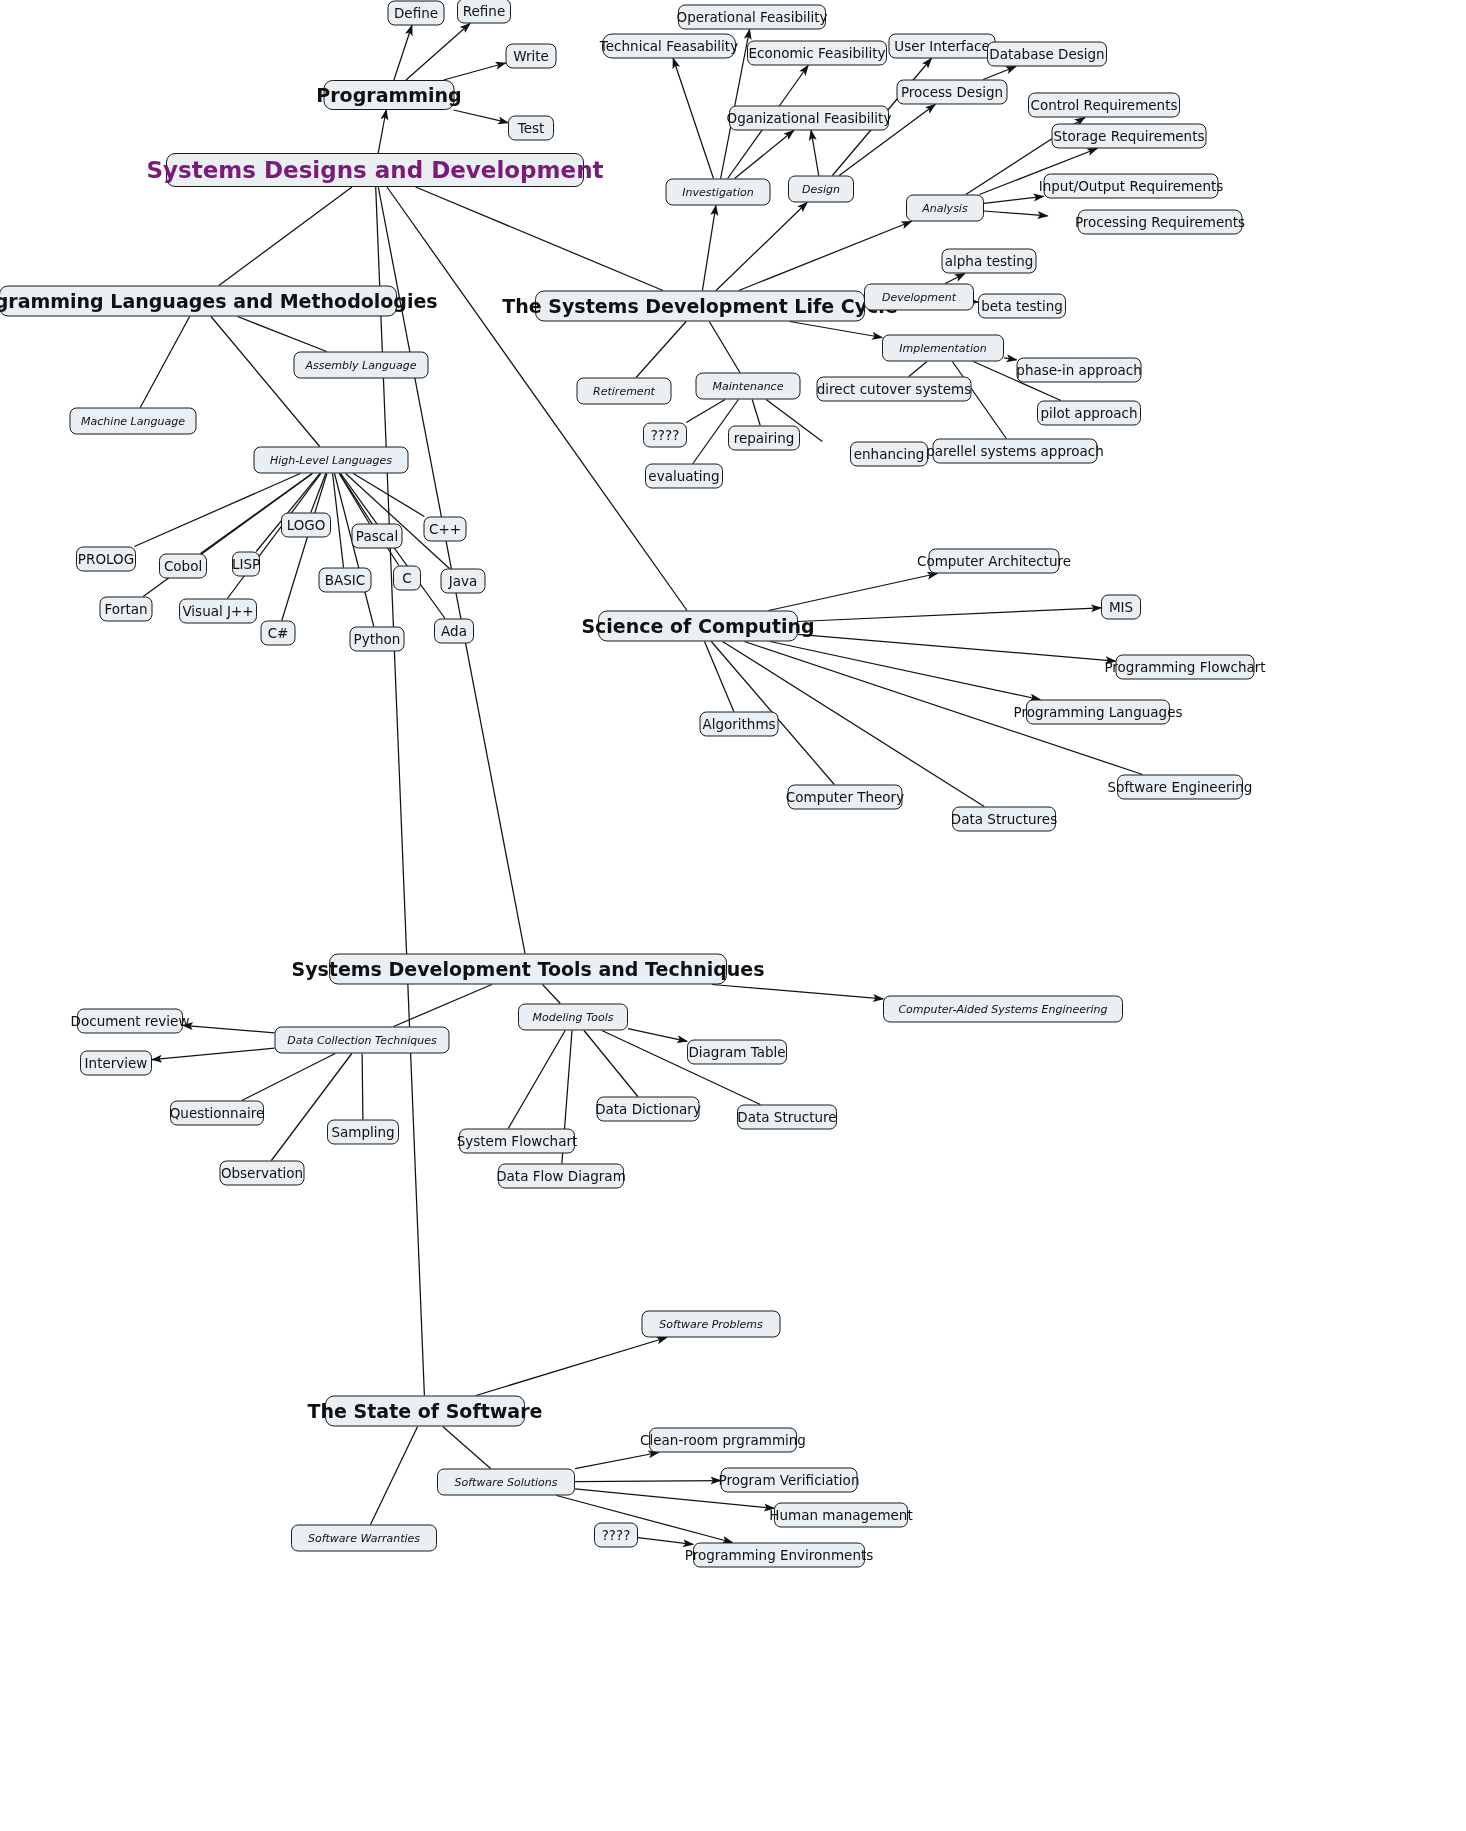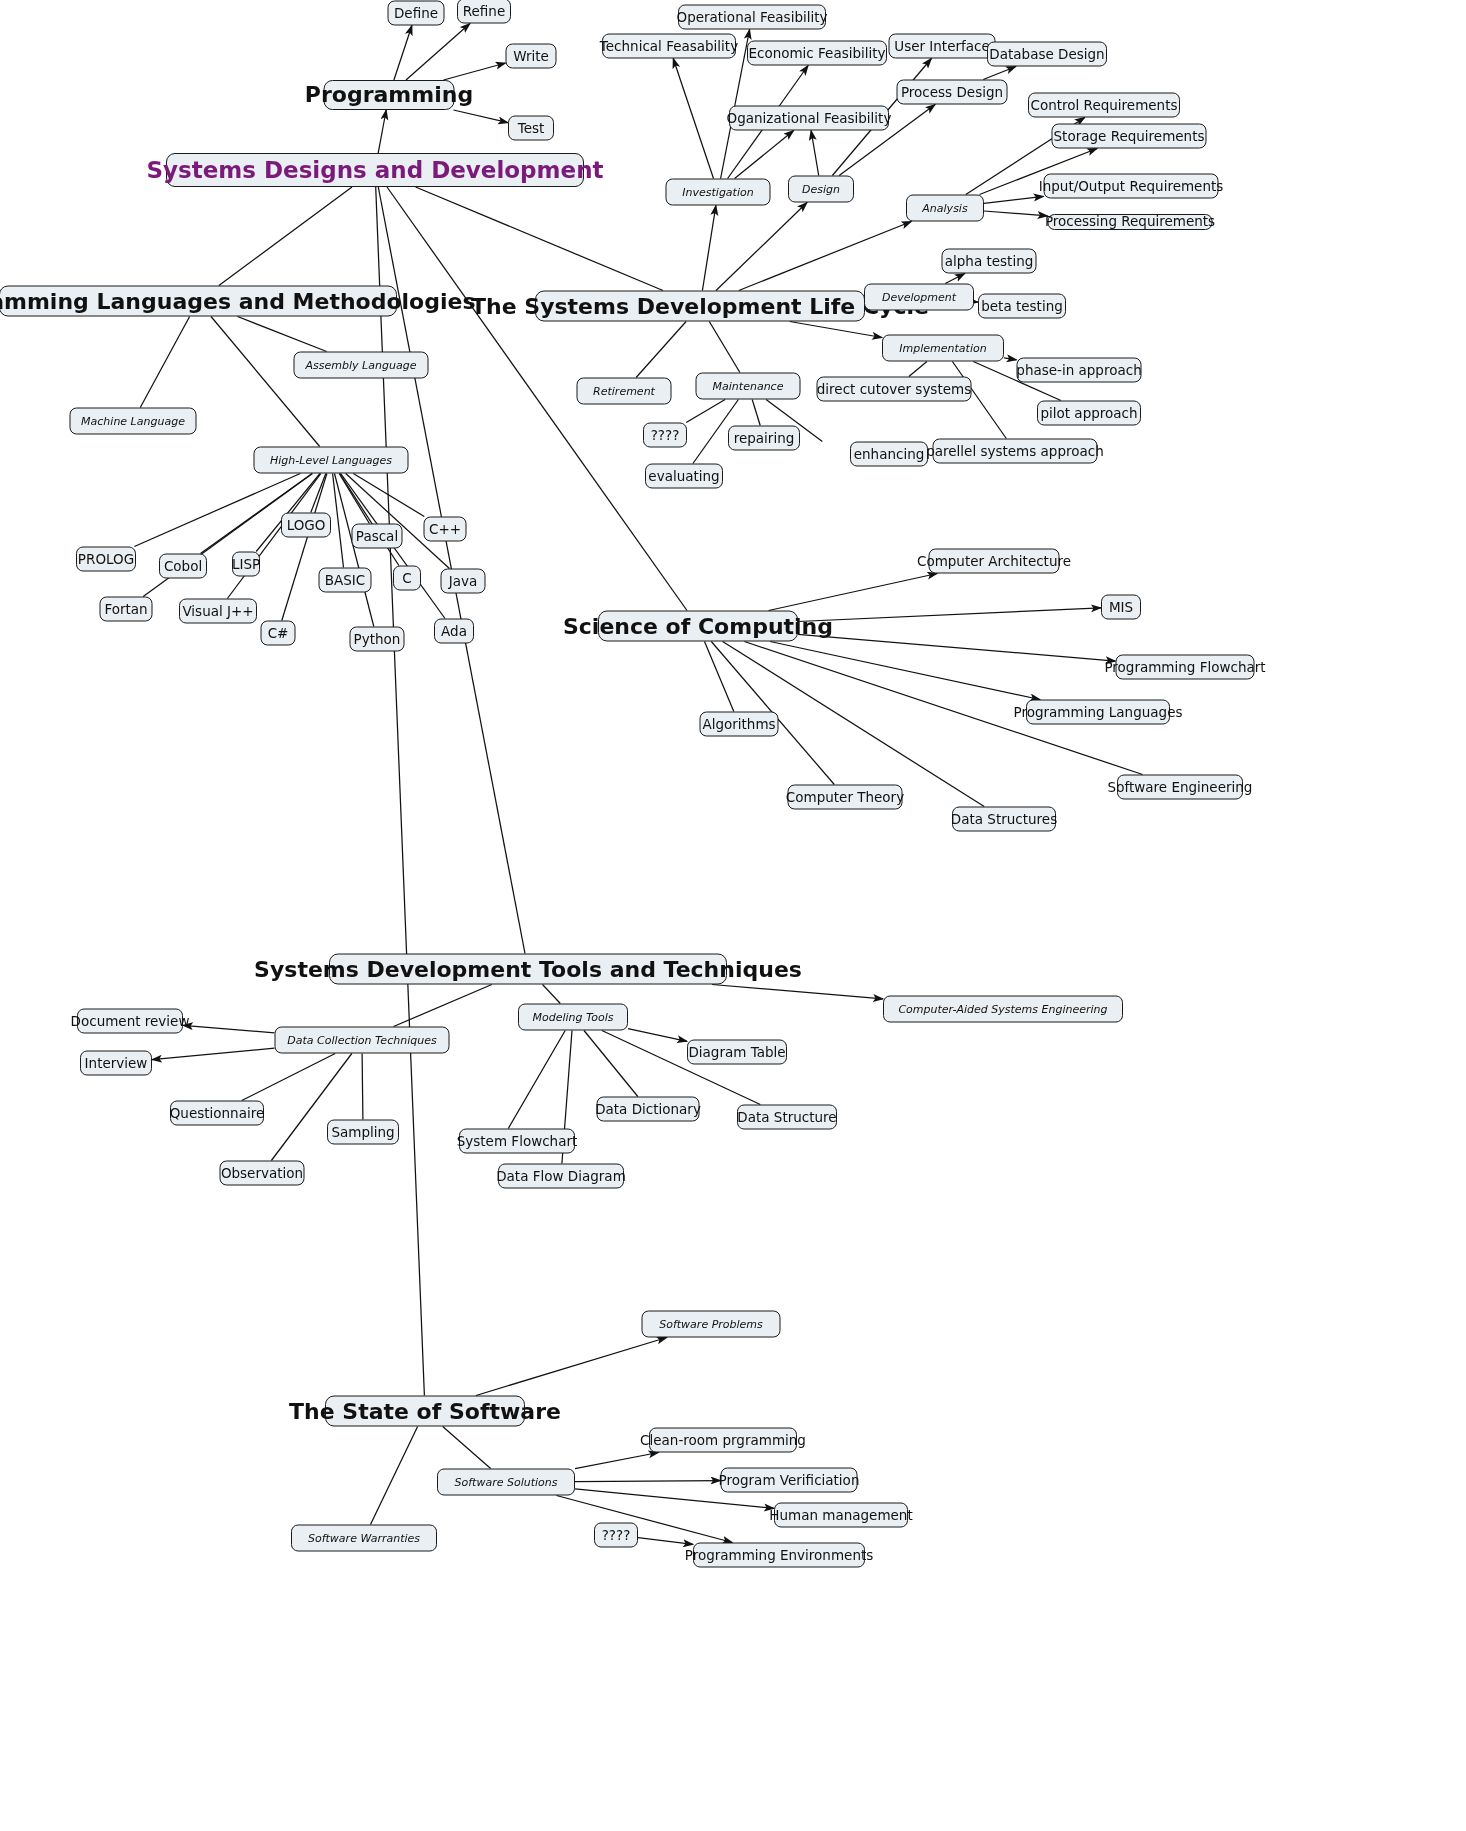--- a/index.html
+++ b/index.html
@@ -29,21 +29,21 @@
     align-items:center;
     justify-content:center;
     line-height:1;
     padding:0 7px;
     transform:translate(-50%,-50%);
     z-index:5;
   }
   .n-plain{ font-size:13.5px; font-style:normal; font-weight:normal; }
   .n-italic{ font-size:11px; font-style:italic; font-weight:normal; }
   .n-hub{
-    font-size:22px; font-weight:bold; font-style:normal;
+    font-size:19px; font-weight:bold; font-style:normal;
     border-width:1.6px; border-radius:9px; padding:0 12px;
   }
   .n-root{
     font-size:23px; font-weight:bold; font-style:normal;
     color:#7b1a7b;
     border-width:1.6px; border-radius:9px; padding:0 13px;
   }
 </style>
 </head>
 <body>
@@ -215,21 +215,21 @@
       </div>
       <div class="node n-plain" style="left: 454px; top: 631px; width: 40px; height: 25px;">
         <span>Ada</span>
       </div>
       <div class="node n-hub" style="left: 700px; top: 306px; width: 330px; height: 31px;">
         <span>The Systems Development Life Cycle</span>
       </div>
       <div class="node n-italic" style="left: 718px; top: 192px; width: 105px; height: 27px;">
         <span>Investigation</span>
       </div>
-      <div class="node n-plain" style="left: 669px; top: 46px; width: 134px; height: 25px;">
+      <div class="node n-plain" style="left: 669px; top: 46px; width: 134px; height: 25px; border-radius: 10px;">
         <span>Technical Feasability</span>
       </div>
       <div class="node n-plain" style="left: 752px; top: 17px; width: 148px; height: 25px;">
         <span>Operational Feasibility</span>
       </div>
       <div class="node n-plain" style="left: 817px; top: 53px; width: 140px; height: 25px;">
         <span>Economic Feasibility</span>
       </div>
       <div class="node n-plain" style="left: 809px; top: 118px; width: 160px; height: 25px;">
         <span>Oganizational Feasibility</span>
@@ -251,21 +251,21 @@
       </div>
       <div class="node n-plain" style="left: 1104px; top: 105px; width: 152px; height: 25px;">
         <span>Control Requirements</span>
       </div>
       <div class="node n-plain" style="left: 1129px; top: 136px; width: 155px; height: 25px;">
         <span>Storage Requirements</span>
       </div>
       <div class="node n-plain" style="left: 1131px; top: 186px; width: 175px; height: 25px;">
         <span>Input/Output Requirements</span>
       </div>
-      <div class="node n-plain" style="left: 1130px; top: 222px; width: 165px; height: 16px;">
+      <div class="node n-plain" style="left: 1160px; top: 222px; width: 165px; height: 25px; border-radius: 8px;">
         <span>Processing Requirements</span>
       </div>
       <div class="node n-italic" style="left: 919px; top: 297px; width: 110px; height: 27px;">
         <span>Development</span>
       </div>
       <div class="node n-plain" style="left: 989px; top: 261px; width: 95px; height: 25px;">
         <span>alpha testing</span>
       </div>
       <div class="node n-plain" style="left: 1022px; top: 306px; width: 88px; height: 25px;">
         <span>beta testing</span>

